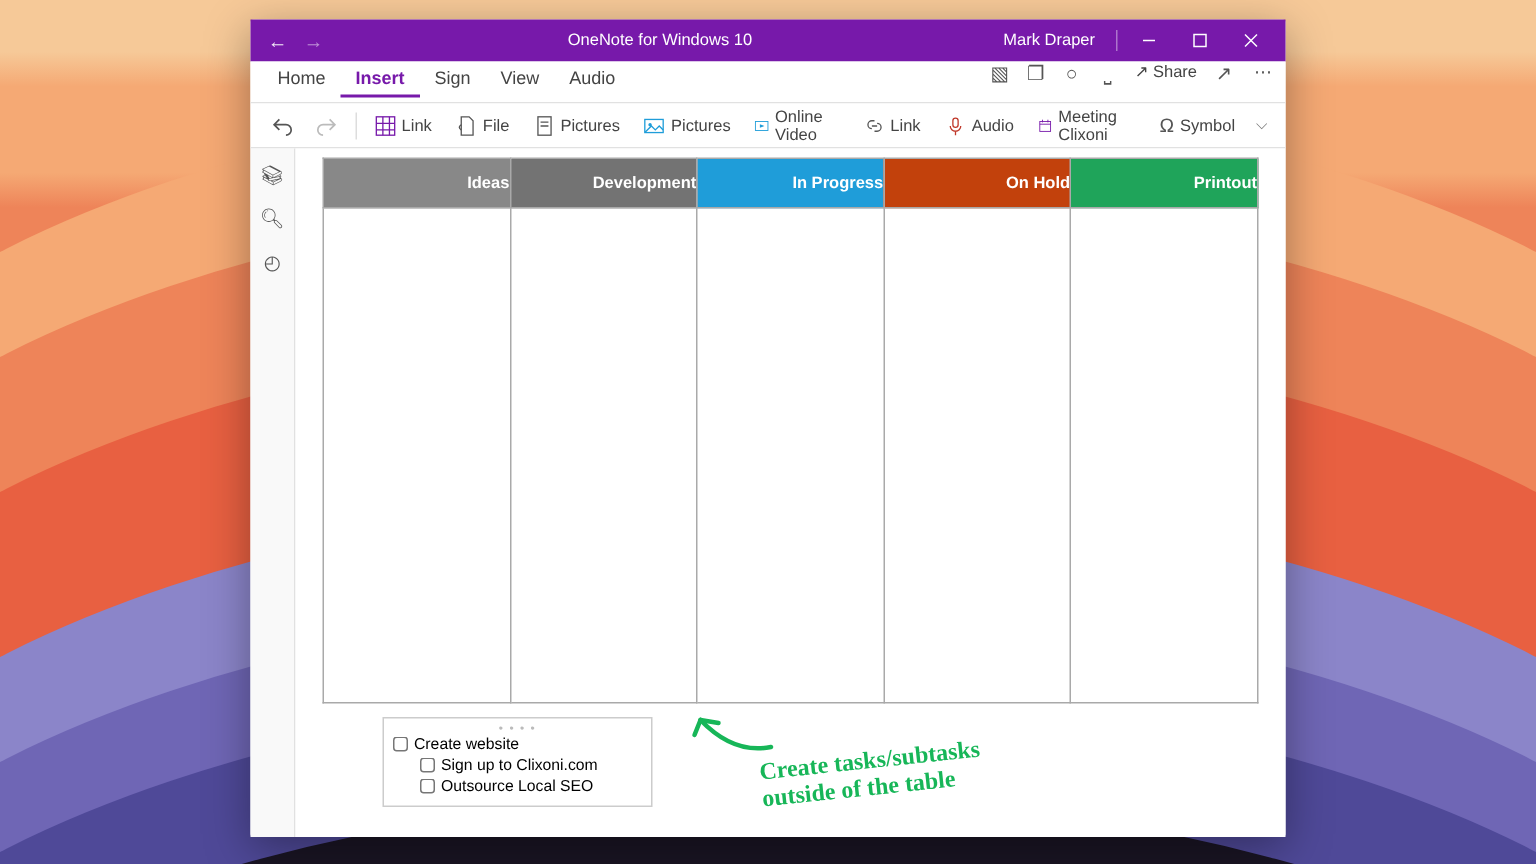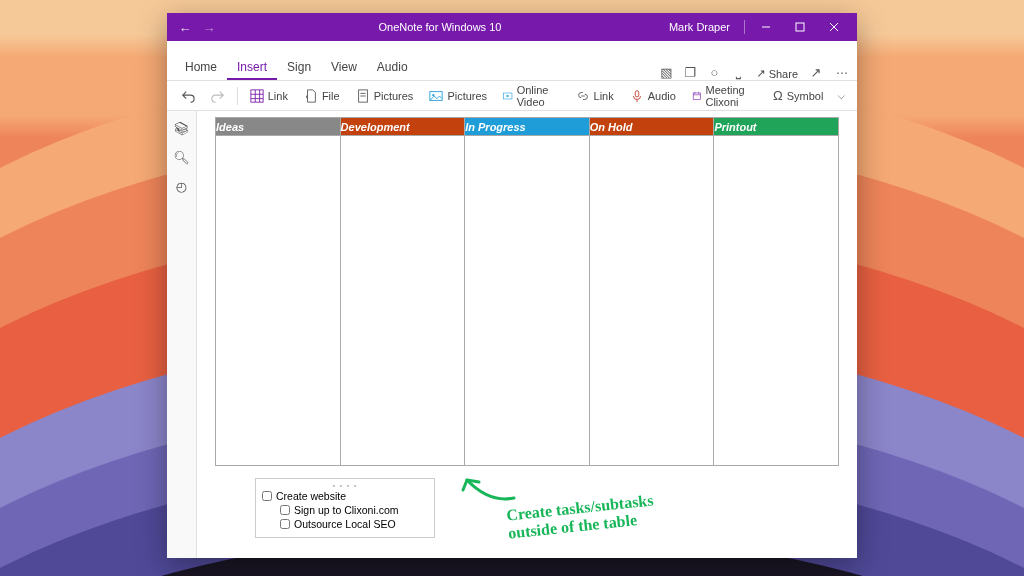--- a/index.html
+++ b/index.html
@@ -44,30 +44,30 @@
     padding: 0 6px;
   }
   .titlebar .navbtn { width: 24px; text-align: center; cursor: pointer; opacity: 0.9; font-size: 13px; }
   .titlebar .title { flex: 1; text-align: center; }
   .titlebar .user { padding: 0 10px; }
   .titlebar .sep { width:1px; height:14px; background:rgba(255,255,255,0.4); margin:0 4px; }
   .titlebar .winbtn { width: 34px; height:28px; display:flex; align-items:center; justify-content:center; cursor:pointer; }
   .titlebar svg { stroke:#fff; fill:none; }
 
   .menubar {
-    height: 40px;
-    display: flex; align-items: flex-end;
+    height: 28px;
+    display: flex; align-items: flex-start;
     border-bottom: 1px solid #e1e1e1;
     font-size: 12px;
     color: #444;
     background:#fff;
   }
   .menubar .tabs { display:flex; gap:0; padding-left:8px; }
   .menubar .tab { padding: 4px 10px; cursor:pointer; }
-  .menubar .tab.active { color:#7719aa; border-bottom: 2px solid #7719aa; font-weight:400; }
+  .menubar .tab.active { color:#7719aa; border-bottom: 2px solid #7719aa; font-weight:700; }
   .menubar .spacer { flex:1; }
   .menubar .ricon { width:24px; text-align:center; cursor:pointer; font-size:13px; color:#555; }
   .menubar .share { display:flex; align-items:center; gap:3px; padding:0 6px; cursor:pointer; font-size:11px; }
   .menubar .dots { padding:0 8px; cursor:pointer; color:#555; letter-spacing:1px; }
 
   .ribbon {
     height: 30px;
     display:flex; align-items:center; gap:4px;
     padding: 0 8px;
     border-bottom: 1px solid #e1e1e1;
@@ -93,25 +93,25 @@
   .content {
     flex:1; position:relative; overflow:hidden; background:#fff;
     padding: 6px 18px 10px 18px;
   }
   .meta { font-size:10px; color:#888; display:flex; gap:28px; padding: 2px 0 8px 0; }
   table.kanban {
     width: 100%; border-collapse: collapse; table-layout: fixed;
   }
   table.kanban td { border:1px solid #a9a9a9; }
   table.kanban thead td {
-    height:18px; text-align:left; font-size:11px; font-weight:600; color:#fff;font-style:italic;
+    height:33px; text-align:right; font-size:11px; font-weight:600; color:#fff;
   }
   table.kanban tbody td { height: 330px; background:#fff; }
   .h-ideas { background:#888; }
-  .h-dev { background:#c2410c; }
+  .h-dev { background:#737373; }
   .h-prog { background:#1f9dd9; }
   .h-hold { background:#c2410c; }
   .h-done { background:#1fa45a; }
 
   .task-container {
     position:absolute;
     left: 58px; bottom: 20px;
     width: 180px;
     border:1px solid #ccc;
     background:#fff;

